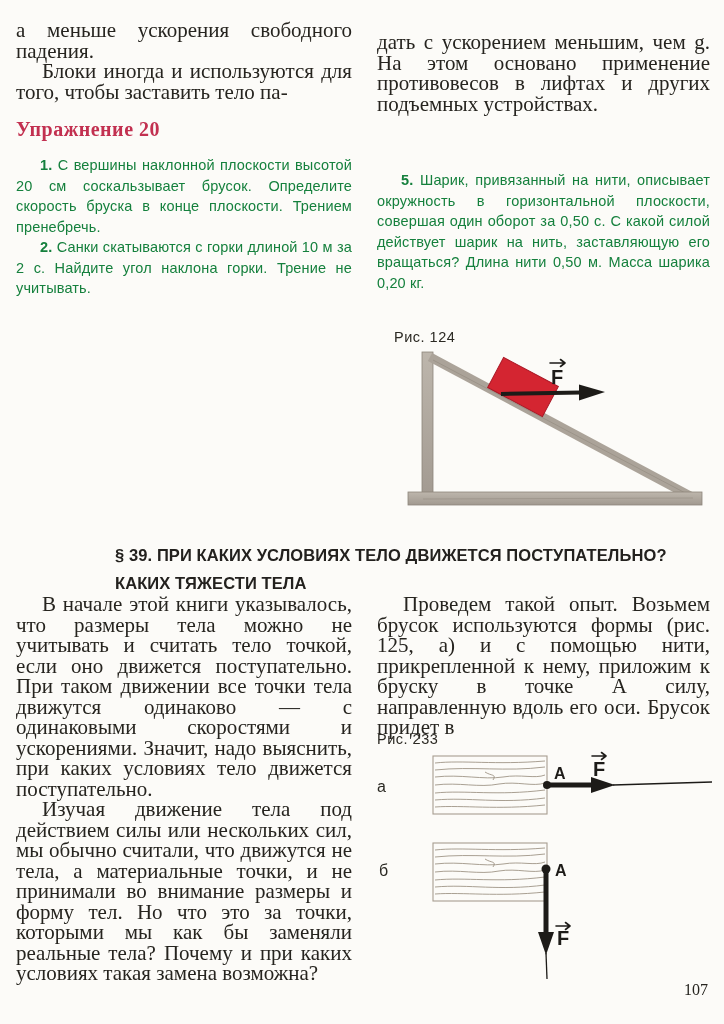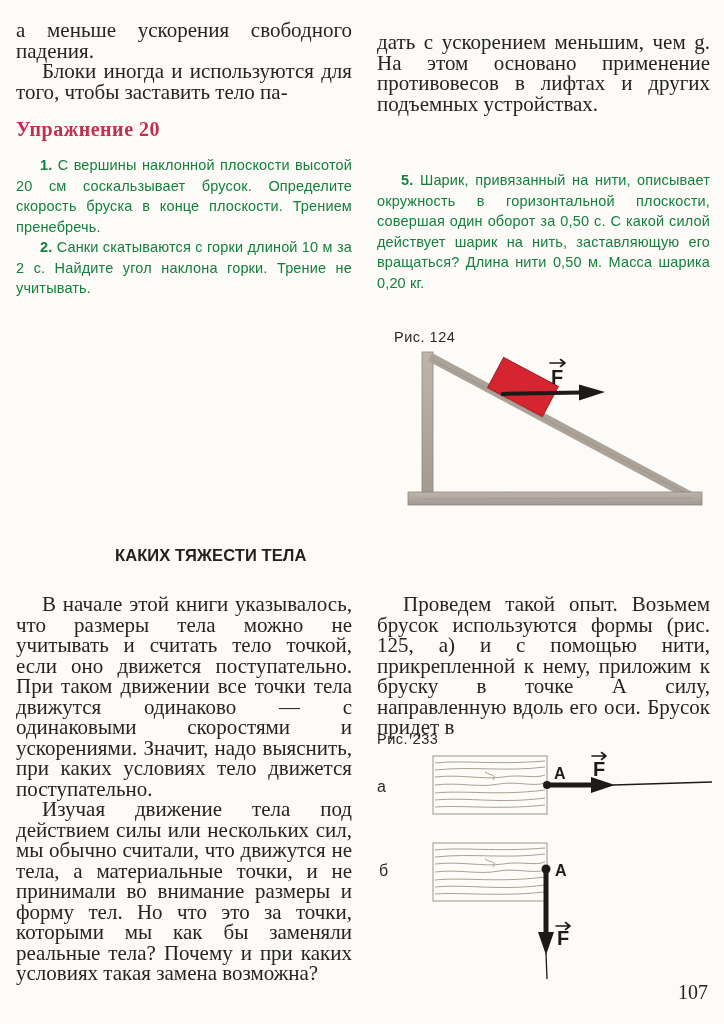--- a/index.html
+++ b/index.html
@@ -36,21 +36,21 @@
   .col-top-right{position:absolute;left:377px;top:32px;width:333px;}
   .col-bottom-left{position:absolute;left:16px;top:594px;width:336px;}
   .col-bottom-right{position:absolute;left:377px;top:594px;width:333px;}
   .ex5{margin-top:56px;}
   .fig124-label{position:absolute;left:376px;top:329px;margin-left:18px;}
   .fig124-svg{position:absolute;left:403px;top:346px;}
   .fig125-label{position:absolute;left:377px;top:731px;}
   .fig125-svg{position:absolute;left:365px;top:748px;}
   .page-number{
     position:absolute;right:16px;top:981px;
-    font-family:"Liberation Serif",serif;font-size:20px;color:#26241f;
+    font-family:"Liberation Serif",serif;font-size:16px;color:#26241f;
   }
   
   .svg-f{font-family:"Liberation Sans",sans-serif;font-weight:bold;font-size:20px;fill:#1d1b18;}
   .svg-a{font-family:"Liberation Sans",sans-serif;font-weight:bold;font-size:16px;fill:#1d1b18;}
   .svg-rowlabel{font-family:"Liberation Sans",sans-serif;font-size:16px;fill:#2b2923;}
   .hat{stroke:#1d1b18;stroke-width:1.6;fill:none;stroke-linecap:round;stroke-linejoin:round;}
 </style>
 </head>
 <body>
 
@@ -87,20 +87,21 @@
       <line x1="98" y1="48" x2="178" y2="46.5" stroke="#1d1b18" stroke-width="4"></line>
       <polygon points="176,38.5 202,46 176,54.5" fill="#1d1b18"></polygon>
     </g>
     <g>
       <text class="svg-f" x="148" y="38">F</text>
       <path class="hat" d="M147,17 h15 m-4.5,-3.5 l4.5,3.5 l-4.5,3.5"></path>
     </g>
   </svg>
 
   <div class="section-heading">
+    <div>§ 39. ПРИ КАКИХ УСЛОВИЯХ ТЕЛО ДВИЖЕТСЯ ПОСТУПАТЕЛЬНО?</div>
     <div>КАКИХ ТЯЖЕСТИ ТЕЛА</div>
   </div>
 
   <div class="col-bottom-left">
     <p class="serif indent">В начале этой книги указывалось, что размеры тела можно не учитывать и считать тело точкой, если оно движется поступательно. При таком движении все точки тела движутся одинаково — с одинаковыми скоростями и ускорениями. Значит, надо выяснить, при каких условиях тело движется поступательно.</p>
     <p class="serif indent">Изучая движение тела под действием силы или нескольких сил, мы обычно считали, что движутся не тела, а материальные точки, и не принимали во внимание размеры и форму тел. Но что это за точки, которыми мы как бы заменяли реальные тела? Почему и при каких условиях такая замена возможна?</p>
   </div>
 
   <div class="col-bottom-right">
     <p class="serif indent">Проведем такой опыт. Возьмем брусок используются формы (рис. 125, а) и с помощью нити, прикрепленной к нему, приложим к бруску в точке А силу, направленную вдоль его оси. Брусок придет в</p>

